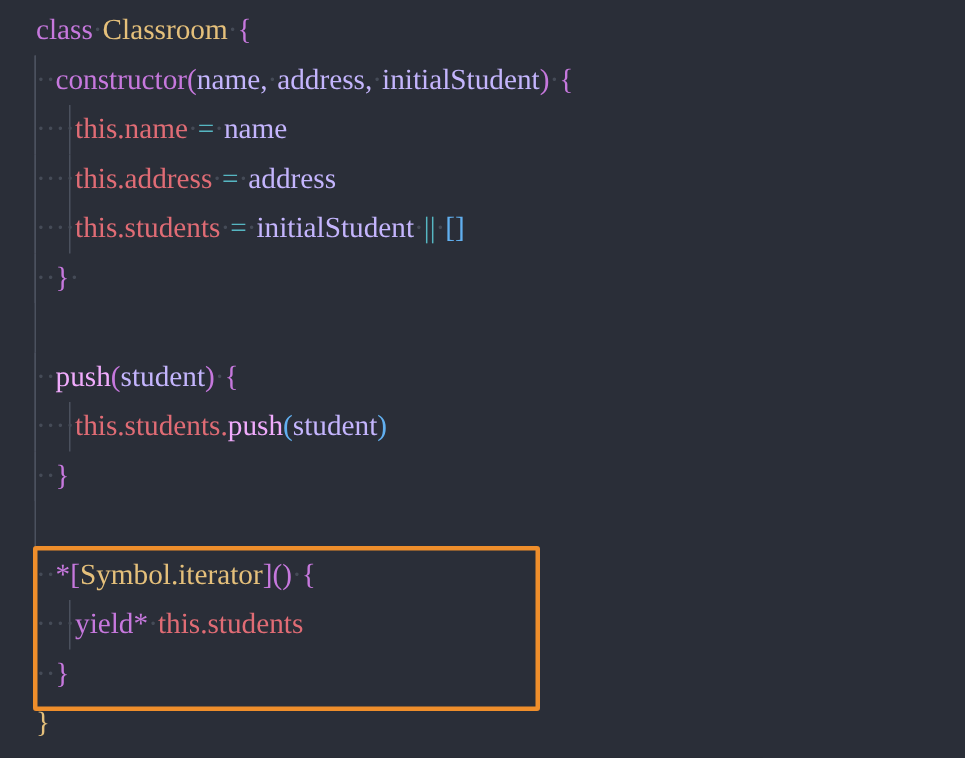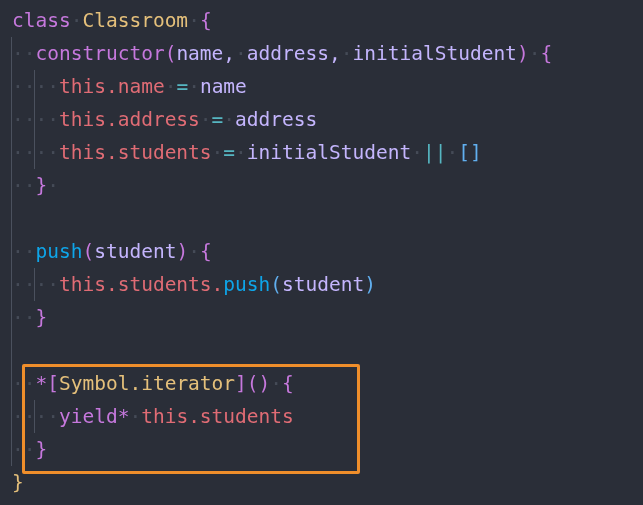--- a/index.html
+++ b/index.html
@@ -10,25 +10,26 @@
   #screen {
     position: relative;
     width: 643px;
     height: 505px;
     background: #2a2e38;
     overflow: hidden;
     font-family: "DejaVu Sans Mono", "Liberation Mono", monospace;
   }
   #code {
     position: absolute;
-    left: 4px;
+    left: 16px;
     top: 0;
     width: 511px;
     padding: 4px 0 0 0;
     box-sizing: border-box;
+    font-family: Liberation Serif, serif;
   }
   .line {
     position: relative;
     height: 33px;
     line-height: 33px;
     font-size: 19.5px;
     letter-spacing: 0px;
     white-space: pre;
     padding-left: 8px;
   }
@@ -44,21 +45,21 @@
   }
   .guides {
     position: absolute;
     left: 0; top: 0; right: 0; bottom: 0;
     pointer-events: none;
   }
   
   .kw      { color: #c678dd; }         
   .type    { color: #e5c07b; }         
   .prop    { color: #e06c75; }         
-  .fn      { color: #0ea5e9; }         
+  .fn      { color: #f0abfc; }         
   .plain   { color: #c4b5fd; }         
   .op      { color: #56b6c2; }         
   .brk     { color: #61afef; }         
   .match   { color: #e5c07b; }         
   .ws      { color: #454b57; }         
 
   
   #highlight-box {
     position: absolute;
     left: 22px;

